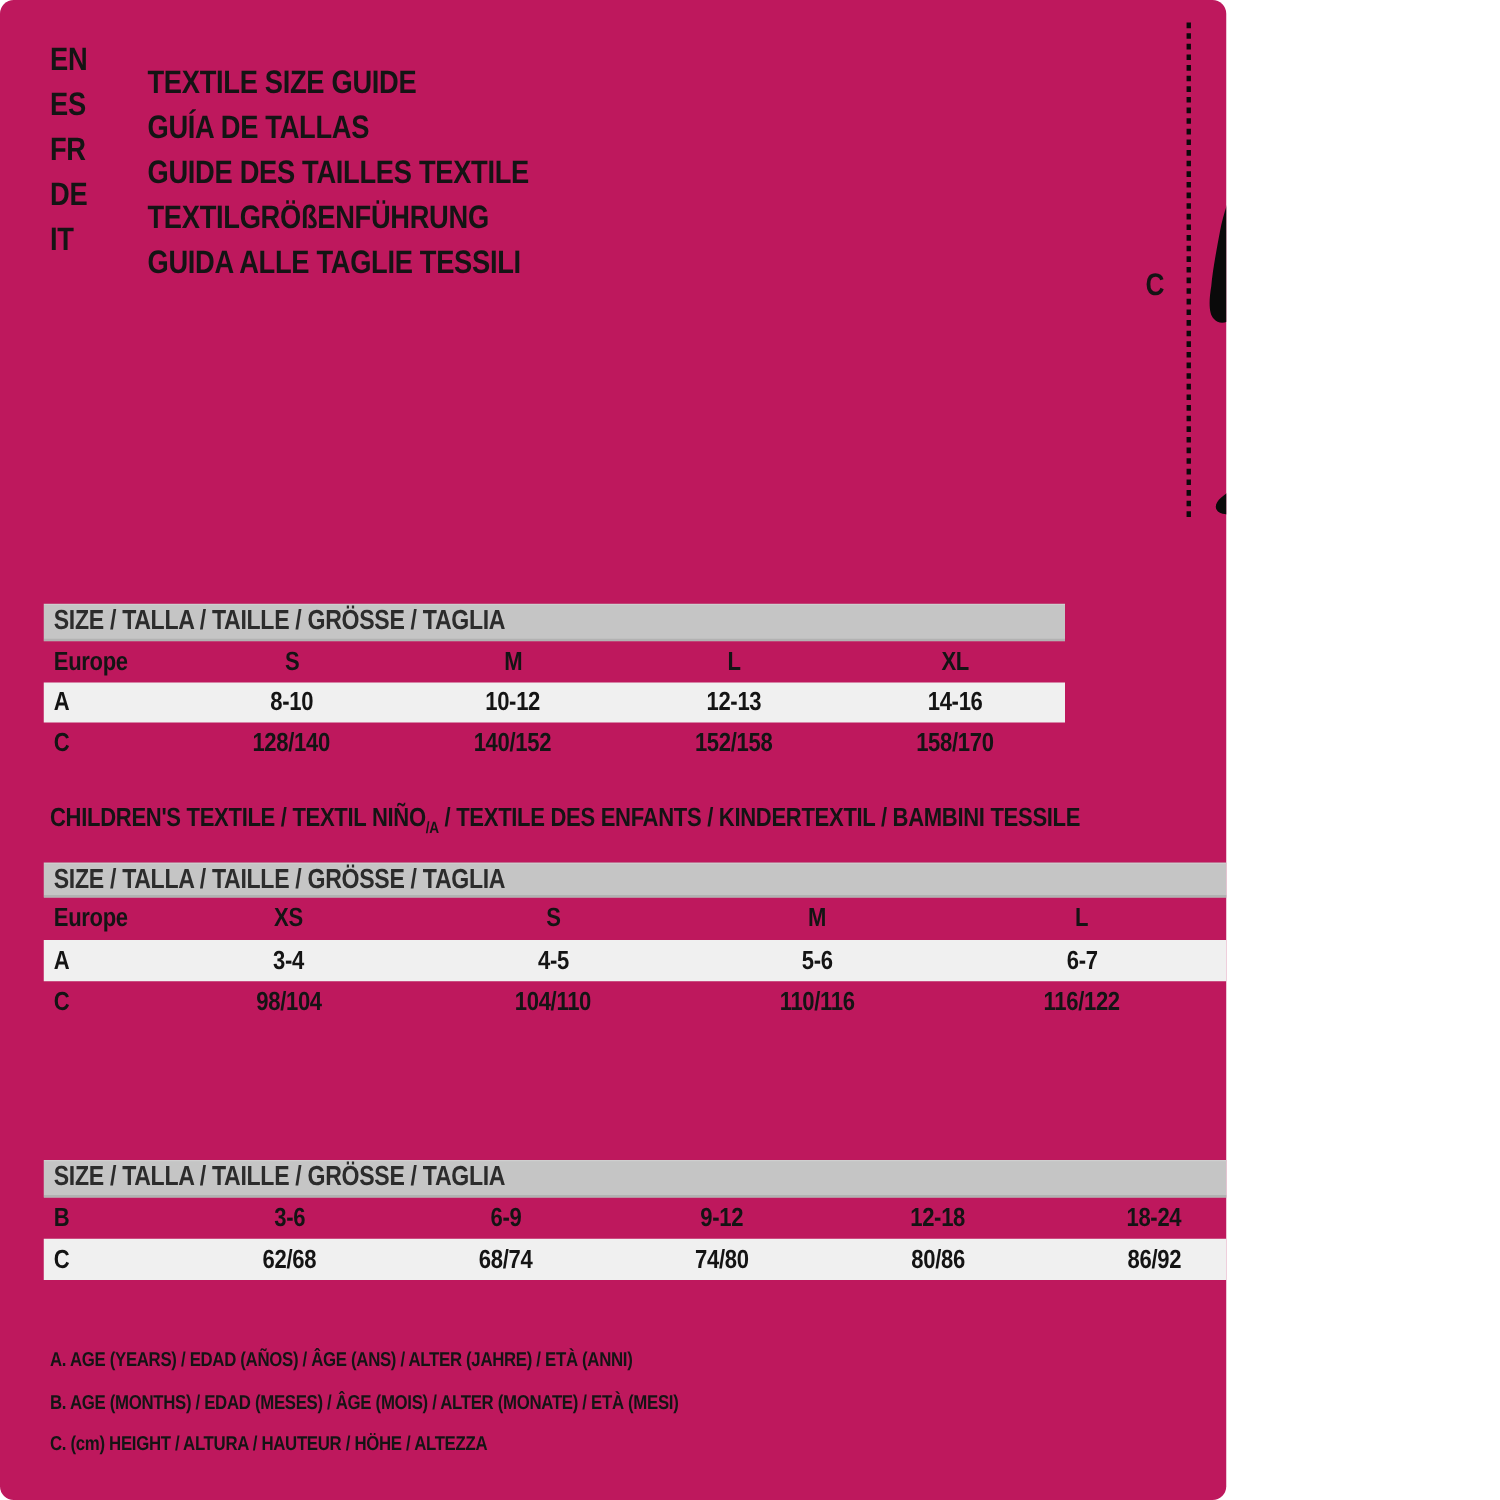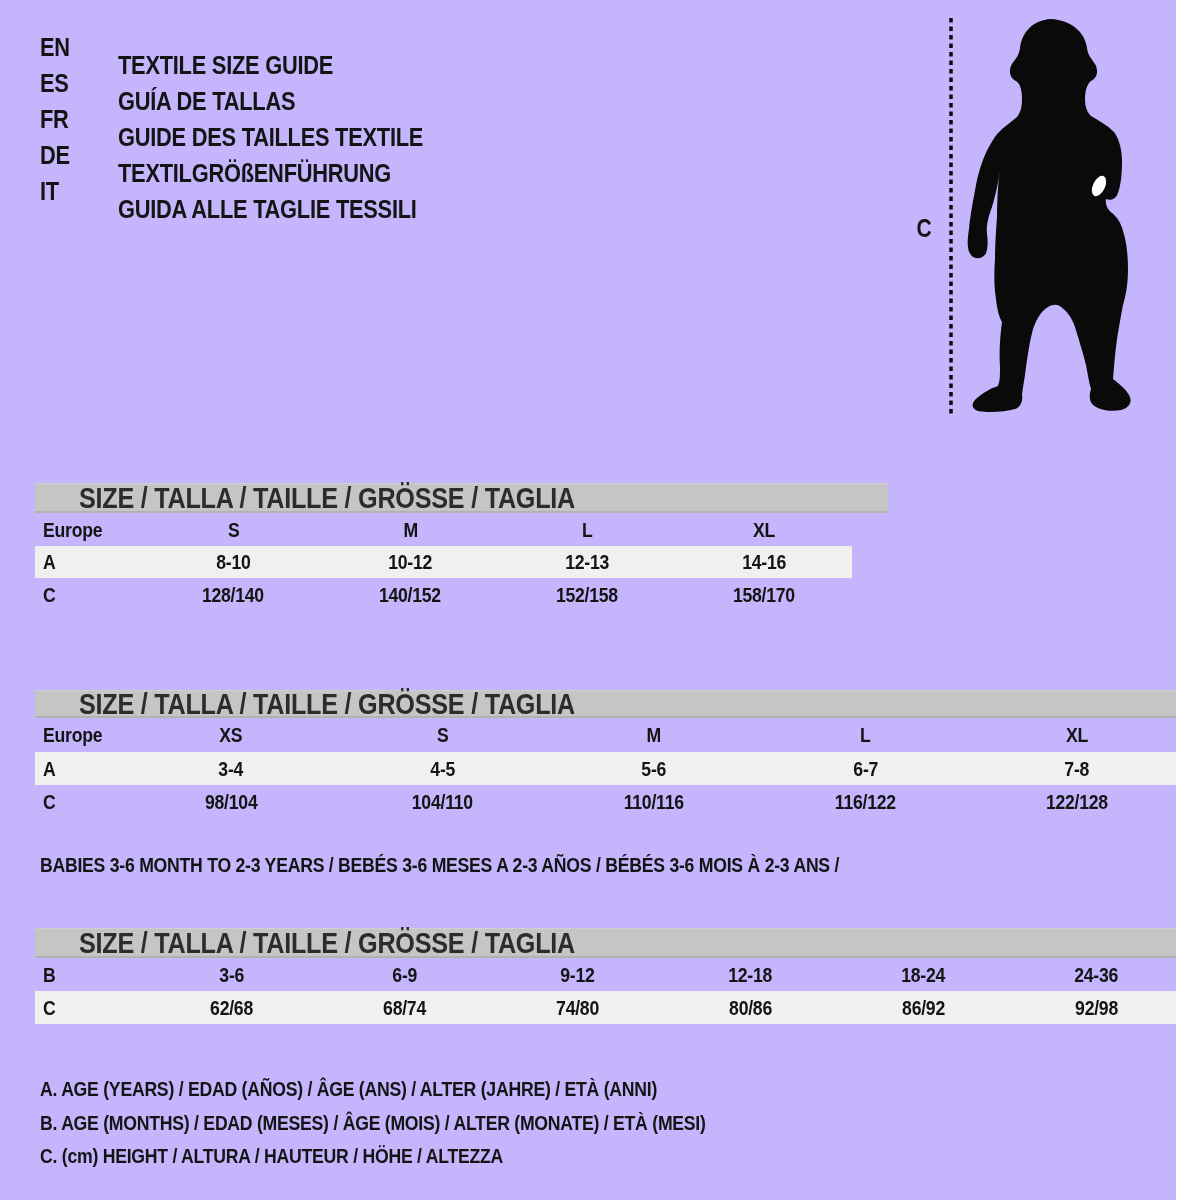--- a/index.html
+++ b/index.html
@@ -1,40 +1,40 @@
 <!DOCTYPE html>
 <html><head>
 <meta charset="utf-8">
 <style>
   html,body{margin:0;padding:0;background:#fff;}
-  .page{position:relative;width:1176px;height:1200px;background:#c4b5fd;overflow:hidden;
-        font-family:"Liberation Sans",sans-serif;font-weight:bold;color:#141414;}
+  .page{position:relative;width:981px;height:1200px;background:#be185d;overflow:hidden;
+        font-family:"Liberation Sans",sans-serif;font-weight:bold;color:#141414;border-radius:11px;}
   
   .t{display:inline-block;transform:scaleX(0.84);transform-origin:50% 50%;white-space:nowrap;letter-spacing:-0.3px;}
   .cl{transform-origin:0 50%;}
   
   .lang-row{position:absolute;left:40px;height:30px;display:flex;align-items:center;font-size:26px;}
   .lang-code{position:absolute;left:0;width:78px;}
   .lang-title{position:absolute;left:78px;margin-top:36px;}
   
   .fig-label{position:absolute;left:915px;top:214px;font-size:25px;}
   
   .sec{position:absolute;}
   .sec-title{position:absolute;left:5px;top:0;font-size:21px;}
-  .thead{position:absolute;left:0;background:#c5c5c5;display:flex;align-items:center;
-         font-size:30px;color:#2c2c2c;box-shadow:inset 0 1px 0 #cfcfcf, inset 0 -2px 0 #b2b2b2;padding-left:36px;}
+  .thead{position:absolute;left:0;background:#c5c5c5;display:flex;
+         font-size:22px;color:#2c2c2c;box-shadow:inset 0 1px 0 #cfcfcf, inset 0 -2px 0 #b2b2b2;}
   .thead .t{margin-left:8px;}
   .trow{position:absolute;left:0;right:0;display:flex;align-items:center;font-size:21px;}
   .trow.alt{background:#f0f0f0;}
   .rlabel{padding-left:8px;box-sizing:border-box;}
   .rcell{flex:1;text-align:center;}
   .sub{font-size:13px;position:relative;top:5px;}
   .edge{position:absolute;left:1196px;width:4px;}
   
-  .legend-line{position:absolute;left:40px;height:33px;display:flex;align-items:center;font-size:21px;}
+  .legend-line{position:absolute;left:40px;height:33px;display:flex;align-items:center;font-size:16px;}
 </style>
 </head>
 <body>
 
 <div class="page">
 
   <div>
     <div class="lang-row" style="top:32px">
       <span class="lang-code"><span class="t cl">EN</span></span>
       <span class="lang-title"><span class="t cl">TEXTILE SIZE GUIDE</span></span>
@@ -99,20 +99,23 @@
     <div class="trow" style="top:140px;height:33px">
       <span class="rlabel" style="width:110px"><span class="t cl">C</span></span>
       <span class="rcell"><span class="t">128/140</span></span>
       <span class="rcell"><span class="t">140/152</span></span>
       <span class="rcell"><span class="t">152/158</span></span>
       <span class="rcell"><span class="t">158/170</span></span>
     </div>
   </div>
 
   <div class="sec" style="left:35px;top:643px;width:1148px;height:180px">
+    <div class="sec-title">
+      <span class="t cl"><span>CHILDREN'S TEXTILE / TEXTIL NIÑO</span><span class="sub">/A</span><span> / TEXTILE DES ENFANTS / KINDERTEXTIL / BAMBINI TESSILE</span></span>
+    </div>
     <div class="thead" style="top:47px;width:1148px;height:28px">
       <span class="t cl">SIZE / TALLA / TAILLE / GRÖSSE / TAGLIA</span>
     </div>
     <div class="trow" style="top:75px;height:34px">
       <span class="rlabel" style="width:90px"><span class="t cl">Europe</span></span>
       <span class="rcell"><span class="t">XS</span></span>
       <span class="rcell"><span class="t">S</span></span>
       <span class="rcell"><span class="t">M</span></span>
       <span class="rcell"><span class="t">L</span></span>
       <span class="rcell"><span class="t">XL</span></span>
@@ -129,21 +132,20 @@
       <span class="rlabel" style="width:90px"><span class="t cl">C</span></span>
       <span class="rcell"><span class="t">98/104</span></span>
       <span class="rcell"><span class="t">104/110</span></span>
       <span class="rcell"><span class="t">110/116</span></span>
       <span class="rcell"><span class="t">116/122</span></span>
       <span class="rcell"><span class="t">122/128</span></span>
     </div>
   </div>
 
   <div class="sec" style="left:35px;top:853px;width:1148px;height:175px">
-    <div class="sec-title"><span class="t cl">BABIES 3-6 MONTH TO 2-3 YEARS / BEBÉS 3-6 MESES A 2-3 AÑOS / BÉBÉS 3-6 MOIS À 2-3 ANS /</span></div>
     <div class="thead" style="top:75px;width:1148px;height:30px">
       <span class="t cl">SIZE / TALLA / TAILLE / GRÖSSE / TAGLIA</span>
     </div>
     <div class="trow" style="top:105px;height:33px">
       <span class="rlabel" style="width:110px"><span class="t cl">B</span></span>
       <span class="rcell"><span class="t">3-6</span></span>
       <span class="rcell"><span class="t">6-9</span></span>
       <span class="rcell"><span class="t">9-12</span></span>
       <span class="rcell"><span class="t">12-18</span></span>
       <span class="rcell"><span class="t">18-24</span></span>

